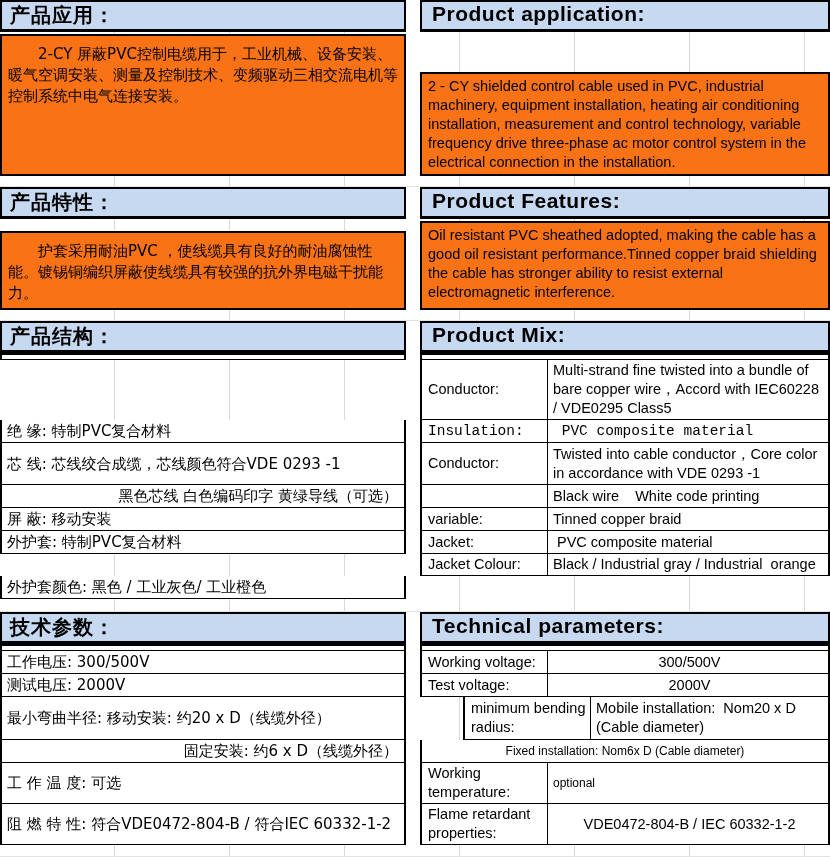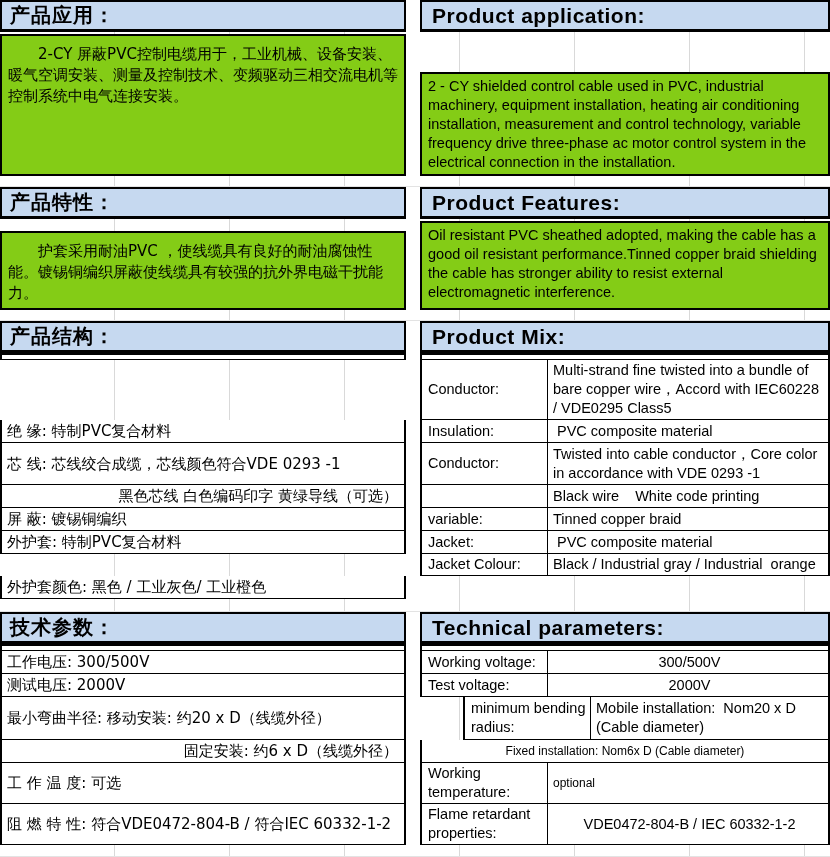--- a/index.html
+++ b/index.html
@@ -19,31 +19,31 @@
   .c3{grid-column:3;}
   .full{grid-column:1 / -1;}
   .gap{border-bottom:1px solid #e3e3e3;background:transparent;}
 
   
   .h{
     background:#c6d9f0;
     border:2px solid #000;
     border-bottom-width:3px;
     box-sizing:border-box;
-    display:flex;align-items:center;
+    display:flex;align-items:flex-start;
     padding:0 6px 0 8px;
     font-weight:bold;
     min-height:30px;
   }
   .h.zh{font-size:20px;font-family:"DejaVu Sans","Liberation Sans",sans-serif;letter-spacing:1px;}
   .h.en{font-size:21px;letter-spacing:.5px;padding-left:10px;}
 
   
   .b{
-    background:#84cc16;
+    background:#f97316;
     border:2px solid #000;
     box-sizing:border-box;
     margin-top:2px;
   }
   .b.zh{font-size:15px;line-height:21px;font-family:"DejaVu Sans","Liberation Sans",sans-serif;padding:8px 6px 4px 6px;}
   .b.en{font-size:14.5px;line-height:19px;padding:3px 4px 2px 6px;}
   .b.zh p, .b.en p{margin:0;}
   .b.zh p.indent{text-indent:2em;}
 
   
@@ -139,21 +139,21 @@
   <div class="r thin top c3"></div>
 
   <div class="r en c3" style="min-height:58px;">
     <span class="lbl">Conductor:</span>
     <span class="val">Multi-strand fine twisted into a bundle of bare copper wire，Accord with IEC60228 / VDE0295 Class5</span>
   </div>
 
   <div class="r zh c1" style="min-height:21px;">
       <span>绝 缘: 特制PVC复合材料</span>
     </div>
-  <div class="r en c3" style="min-height:21px;">
+  <div class="r en c3" style="min-height:21px;font-family:Liberation Mono, monospace;">
     <span class="lbl">Insulation:</span>
     <span class="val"> PVC composite material</span>
   </div>
 
   <div class="r zh c1" style="min-height:42px;">
       <span>芯 线: 芯线绞合成缆，芯线颜色符合VDE 0293  -1</span>
     </div>
   <div class="r en c3" style="min-height:42px;">
     <span class="lbl">Conductor:</span>
     <span class="val">Twisted into cable conductor，Core color in accordance with VDE 0293 -1</span>
@@ -161,21 +161,21 @@
 
   <div class="r zh right c1" style="min-height:21px;">
       <span>黑色芯线 白色编码印字 黄绿导线（可选）</span>
     </div>
   <div class="r en c3" style="min-height:21px;">
     <span class="lbl"></span>
     <span class="val">Black wire    White code printing</span>
   </div>
 
   <div class="r zh c1" style="min-height:19px;">
-      <span>屏 蔽: 镀锡铜编织</span>
+      <span>屏 蔽: 移动安装</span>
     </div>
   <div class="r en c3" style="min-height:19px;">
     <span class="lbl">variable:</span>
     <span class="val">Tinned copper braid</span>
   </div>
 
   <div class="r zh c1" style="min-height:19px;">
       <span>外护套: 特制PVC复合材料</span>
     </div>
   <div class="r en c3" style="min-height:19px;">

